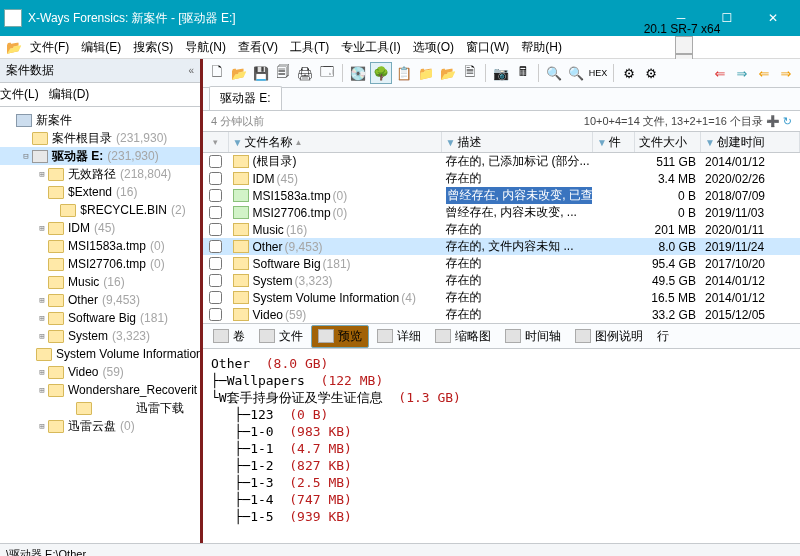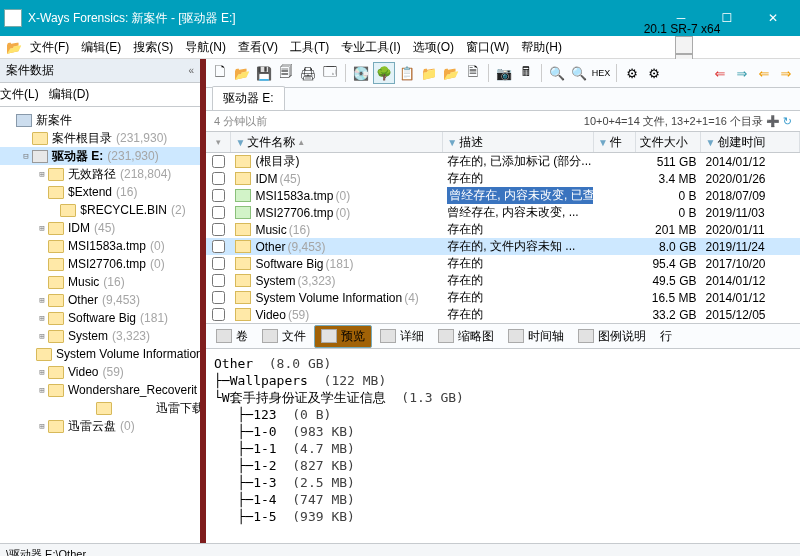--- a/index.html
+++ b/index.html
@@ -5,21 +5,21 @@
 html,body{margin:0;padding:0;font-family:"Microsoft YaHei",Tahoma,sans-serif;font-size:12px;color:#000;background:#fff;height:100%;overflow:hidden}
 .titlebar{background:#009fbc;height:36px;color:#fff;display:flex;align-items:center;padding:0 4px}
 .titlebar .icon{width:16px;height:16px;background:#fff;border:1px solid #7aa;margin-right:6px}
 .titlebar .title{flex:1}
 .titlebar .winbtn{width:46px;height:30px;display:flex;align-items:center;justify-content:center;color:#fff;font-family:sans-serif}
 .menubar{background:#fff;height:22px;display:flex;align-items:center;padding:0 4px;border-bottom:1px solid #d9d9d9}
 .menubar .menu{padding:2px 6px}
 .menubar .right{margin-left:auto;display:flex;align-items:center}
 .menubar .smbtn{width:16px;height:16px;border:1px solid #aaa;margin-left:4px;background:#f3f3f3}
 .main{display:flex;height:calc(100% - 30px - 22px - 20px)}
-.left{width:200px;border-right:6px solid #7f1d1d;display:flex;flex-direction:column}
+.left{width:200px;border-right:3px solid #7f1d1d;display:flex;flex-direction:column}
 .panelhdr{background:#e8eef4;border-bottom:1px solid #c6cace;padding:3px 6px;display:flex;align-items:center}
 .panelhdr .spacer{flex:1}
 .panelhdr .chev{color:#666;font-size:10px}
 .leftmenu{background:#fff;border-bottom:1px solid #c6cace;padding:3px 0}
 .tree{flex:1;overflow:auto;padding:4px 0;white-space:nowrap}
 .tree .row{display:flex;align-items:center;height:18px;padding-right:2px}
 .tree .tw{width:12px;text-align:center;color:#777;font-size:9px;font-family:monospace}
 .tree .fld{width:14px;height:11px;background:#ffe9a8;border:1px solid #d7b95a;border-radius:1px;margin-right:4px;flex-shrink:0}
 .tree .drv{width:14px;height:11px;background:#e8e8e8;border:1px solid #999;margin-right:4px;flex-shrink:0}
 .tree .case{width:14px;height:11px;background:#cde;border:1px solid #89a;margin-right:4px;flex-shrink:0}
@@ -56,21 +56,21 @@
 .w-attr{width:36px}
 .w-size{width:62px}
 .w-date{width:98px}
 .detail-tabs{height:24px;display:flex;align-items:center;background:#fafcfe;border-bottom:1px solid #c6cace;padding:0 4px;gap:2px;overflow:hidden;white-space:nowrap}
 .dtab{display:flex;align-items:center;padding:2px 6px;border-radius:2px;gap:4px}
 .dtab.sel{background:#a16207;border:1px solid #7ab}
 .dtab .ico{width:14px;height:12px;background:#e2e2e2;border:1px solid #aaa}
 .treeview{flex:1;overflow:auto;padding:6px 8px;font-family:Consolas,monospace;font-size:13px;line-height:17px;background:#fff}
 .tvline{white-space:pre}
 .tvname{color:#000}
-.tvsize{color:#404040}
+.tvsize{color:#b91c1c}
 .status{height:20px;border-top:1px solid #c6cace;background:#f4f6f8;display:flex;align-items:center;padding:0 6px;font-size:11px}
 </style>
 </head>
 <body>
 
 <div class="titlebar">
   <div class="icon"></div>
   <div class="title">X-Ways Forensics: 新案件 - [驱动器 E:]</div>
   <div class="winbtn">─</div>
   <div class="winbtn">☐</div>
@@ -194,21 +194,21 @@
           <span class="tw">⊞</span>
           <span class="fld"></span>
           <span class="txt">Video</span>
           <span class="cnt">(59)</span>
         </div>
         <div class="row" style="padding-left: 36px;">
           <span class="tw">⊞</span>
           <span class="fld"></span>
           <span class="txt">Wondershare_Recoverit</span>
         </div>
-        <div class="row" style="padding-left: 56px; gap: 40px;">
+        <div class="row" style="padding-left: 36px; gap: 40px;">
           <span class="tw"></span>
           <span class="fld"></span>
           <span class="txt">迅雷下载</span>
           <span class="cnt">(0)</span>
         </div>
         <div class="row" style="padding-left: 36px;">
           <span class="tw">⊞</span>
           <span class="fld"></span>
           <span class="txt">迅雷云盘</span>
           <span class="cnt">(0)</span>
@@ -313,21 +313,21 @@
               <span>IDM</span>
               <span class="cnt">(45)</span>
             </div>
             <div class="gcell w-desc">
               <span class="desc-n">存在的</span>
             </div>
             <div class="gcell w-attr"></div>
             <div class="gcell w-size">
               <span class="num">3.4 MB</span>
             </div>
-            <div class="gcell w-date">2020/01/26</div>
+            <div class="gcell w-date">2020/02/26</div>
           </div>
           <div class="grow">
             <div class="gcell w-chk">
               <input type="checkbox" style="margin: 0px;">
             </div>
             <div class="gcell w-name">
               <span class="fld g"></span>
               <span>MSI1583a.tmp</span>
               <span class="cnt">(0)</span>
             </div>

